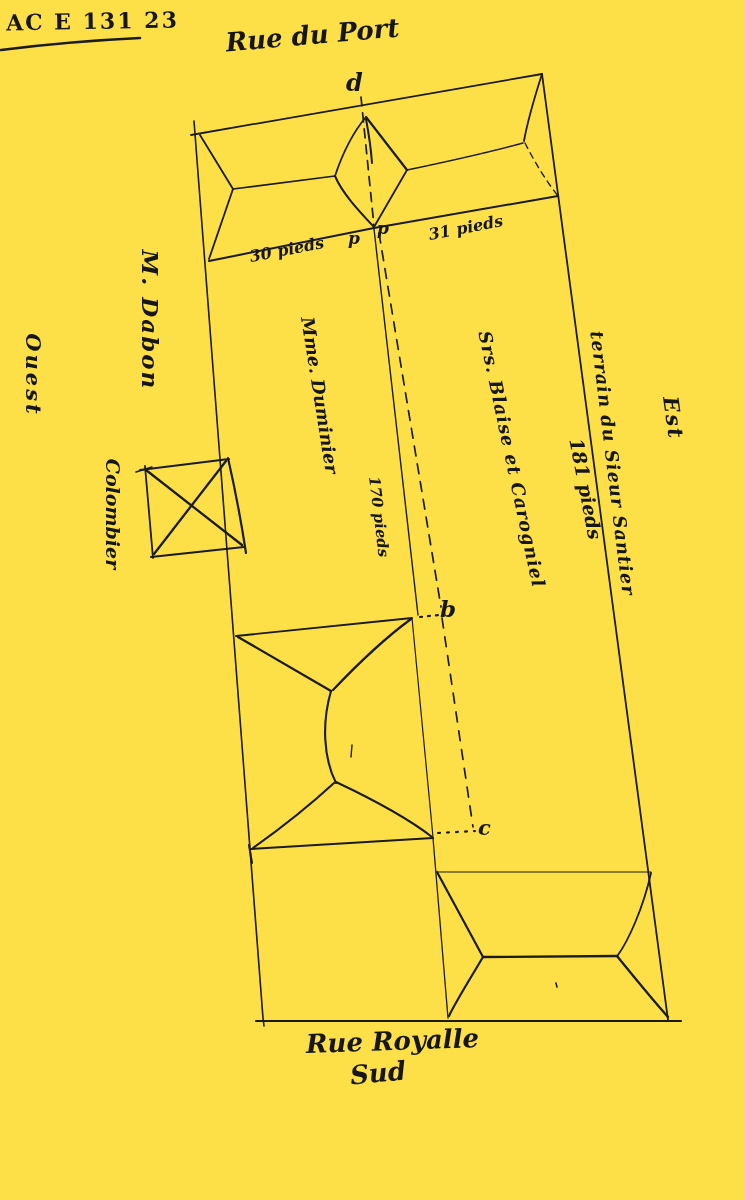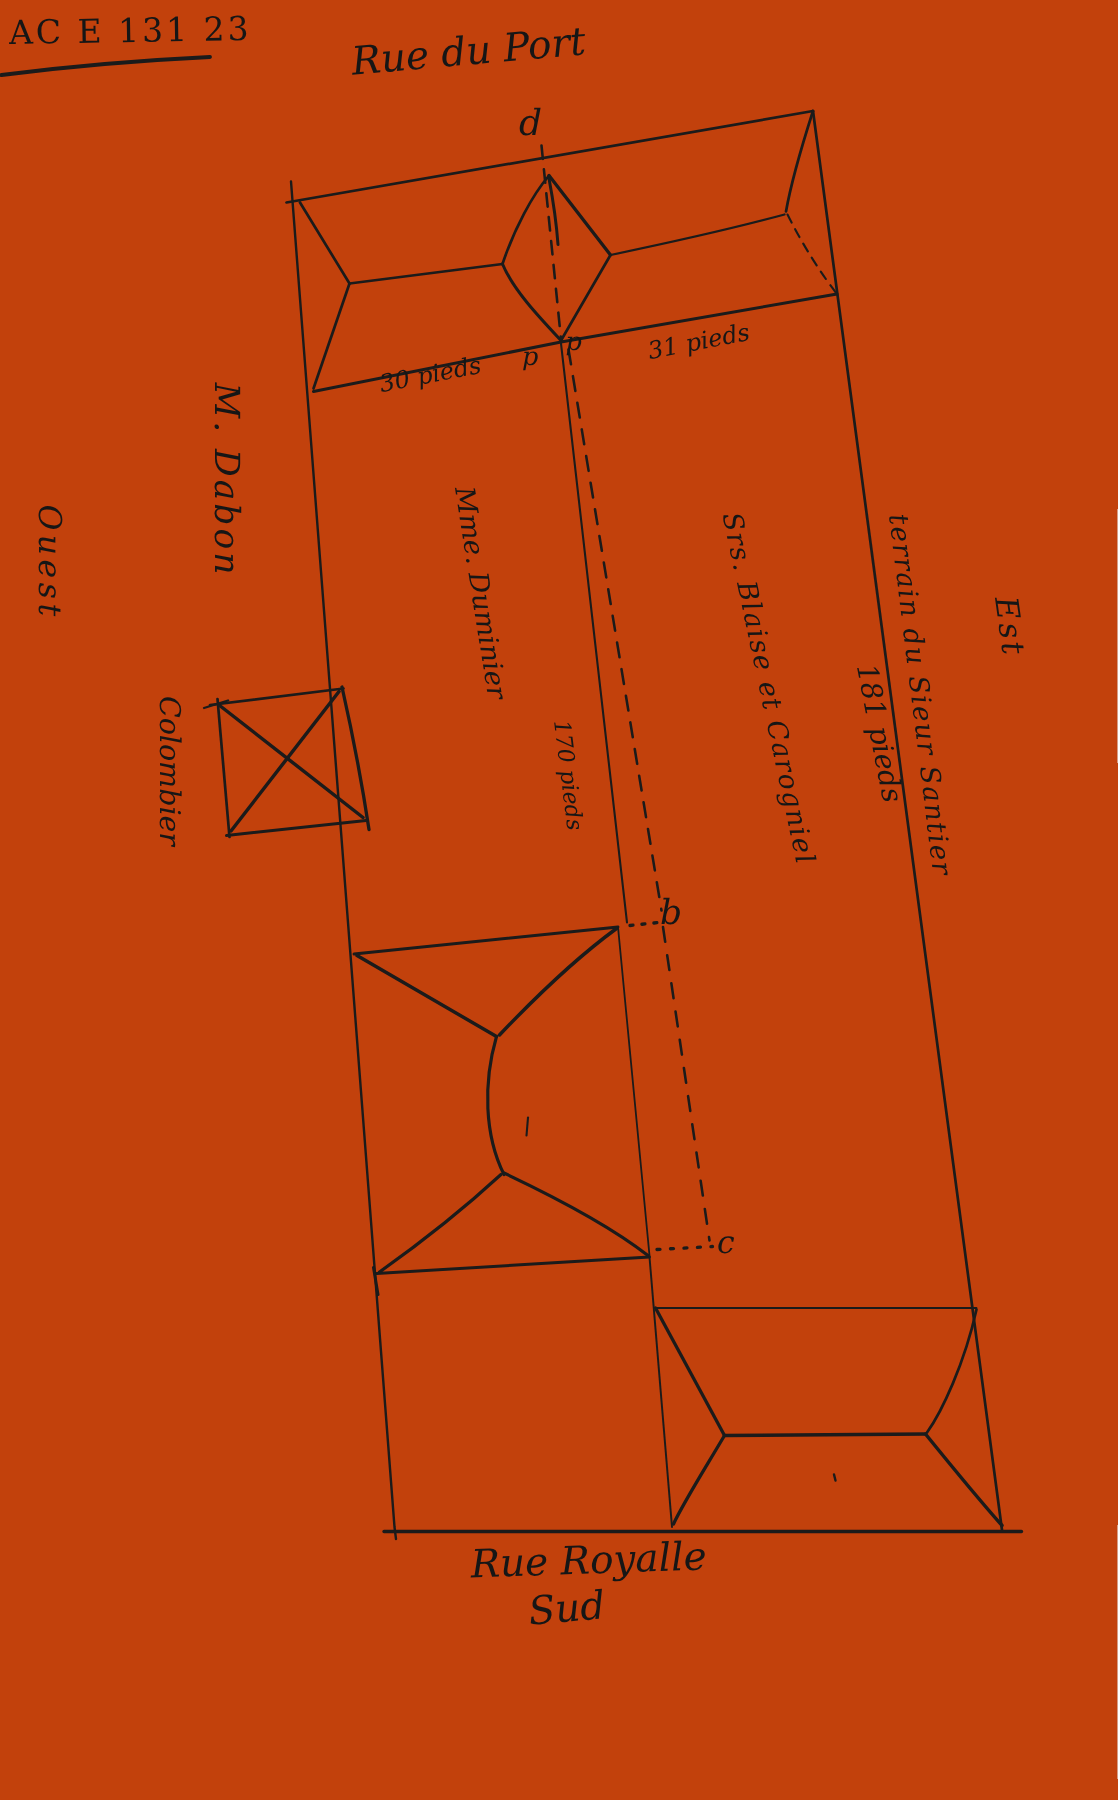--- a/index.html
+++ b/index.html
@@ -1,23 +1,24 @@
 <!DOCTYPE html>
 <html><head>
 <meta charset="utf-8">
 <style>
   html,body{margin:0;padding:0;background:#e8e8e8;}
   #page{
     position:relative;
     width:745px;height:1200px;
     margin:0 auto;
-    background:#c2410c;
+    background:#fde047;
     overflow:hidden;
     font-family:"DejaVu Serif", serif;
     color:#141414;
+    font-weight:bold;
   }
   #lineart{position:absolute;left:0;top:0;}
   .lbl{
     position:absolute;
     font-style:italic;
     white-space:nowrap;
     text-align:center;
     line-height:1.05;
     transform-origin:center center;
     color:#161616;

